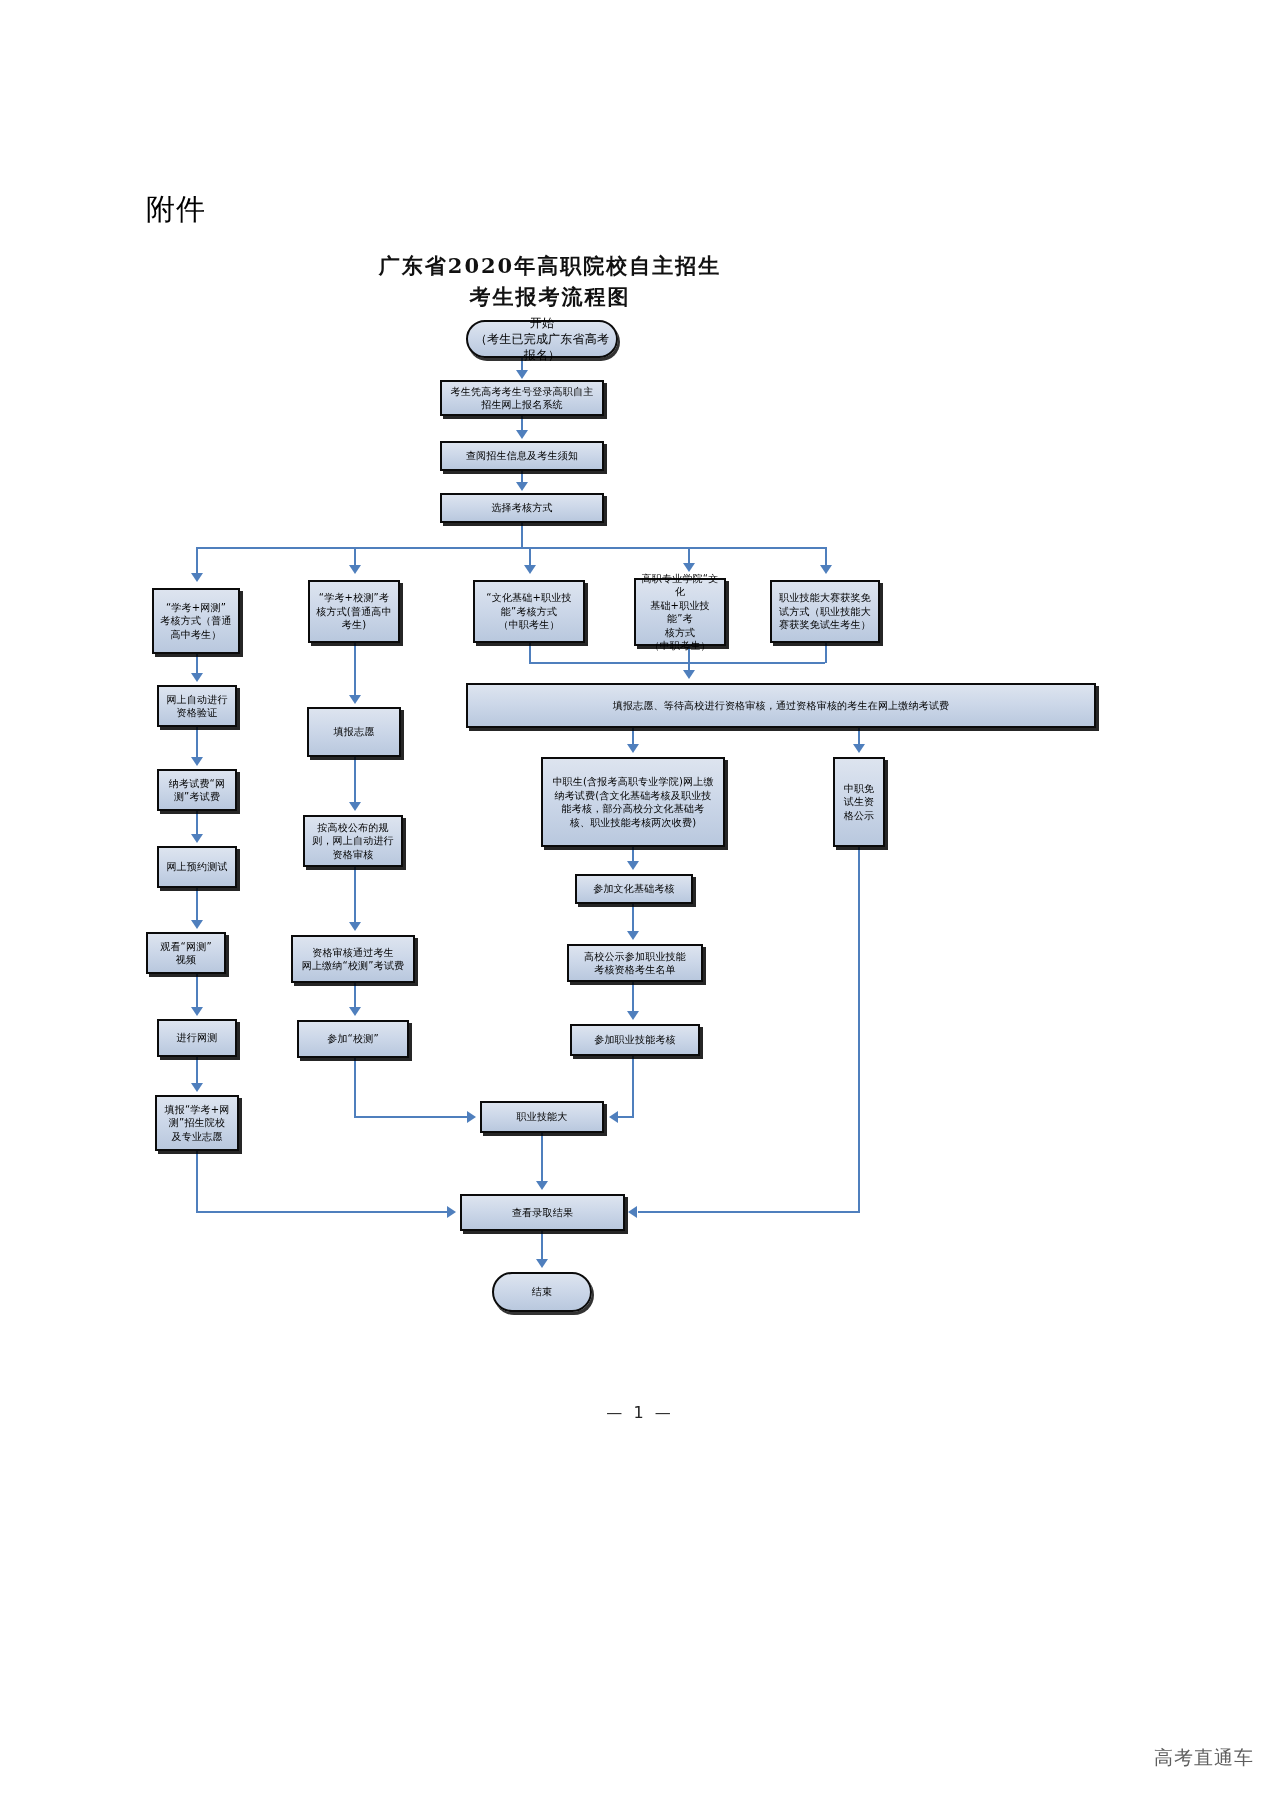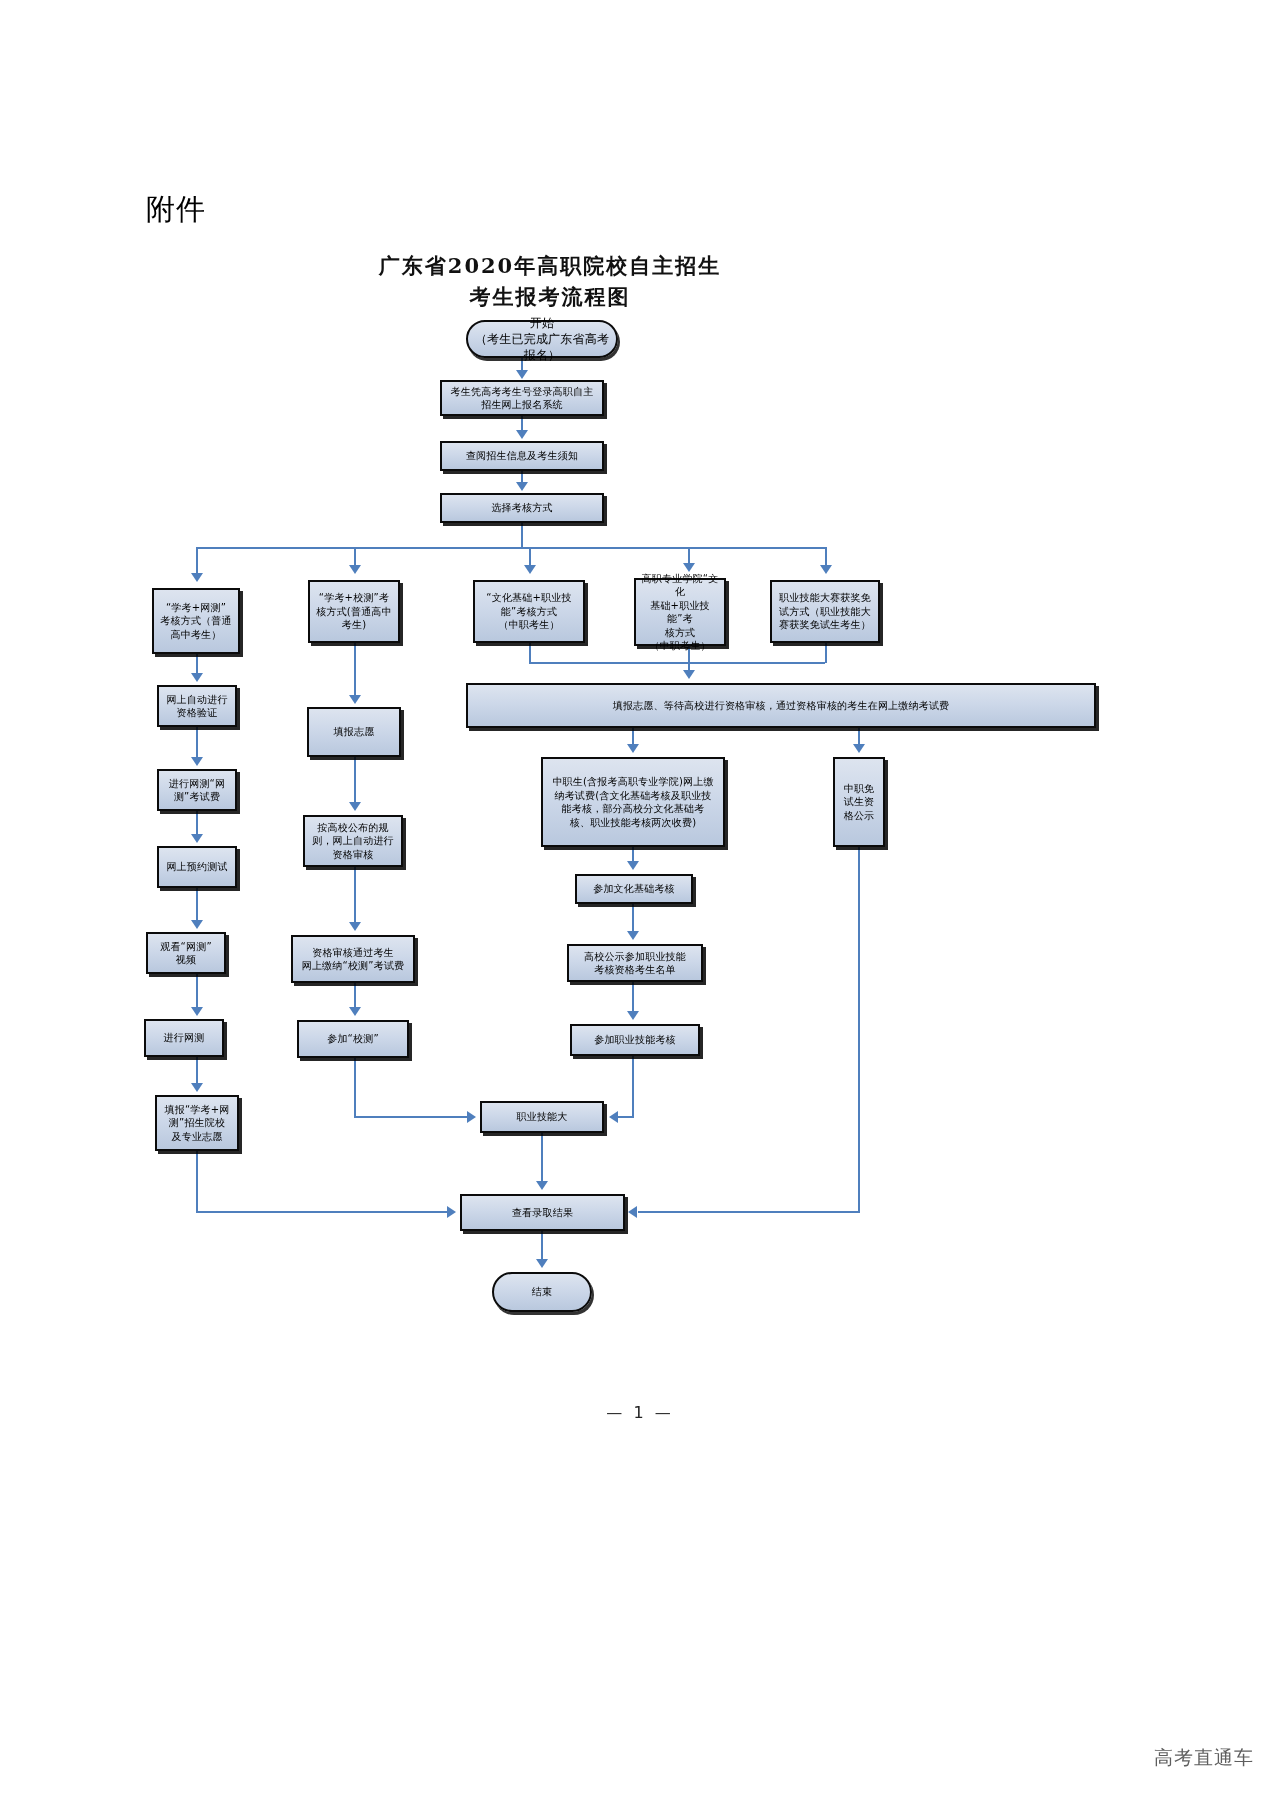--- a/index.html
+++ b/index.html
@@ -178,31 +178,31 @@
     <span class="txt">职业技能大赛获奖免
 试方式（职业技能大
 赛获奖免试生考生）</span>
   </div>
 
   <div class="node" style="left:157px; top:685px; width:80px; height:42px;">
     <span class="txt">网上自动进行
 资格验证</span>
   </div>
   <div class="node" style="left:157px; top:769px; width:80px; height:42px;">
-    <span class="txt">进行网测“网
+    <span class="txt">纳考试费“网
 测”考试费</span>
   </div>
   <div class="node" style="left:157px; top:846px; width:80px; height:42px;">
     <span class="txt">网上预约测试</span>
   </div>
   <div class="node" style="left:146px; top:932px; width:80px; height:42px;">
     <span class="txt">观看“网测”
 视频</span>
   </div>
-  <div class="node" style="left:144px; top:1019px; width:80px; height:38px;">
+  <div class="node" style="left:157px; top:1019px; width:80px; height:38px;">
     <span class="txt">进行网测</span>
   </div>
   <div class="node" style="left:155px; top:1095px; width:84px; height:56px;">
     <span class="txt">填报“学考+网
 测”招生院校
 及专业志愿</span>
   </div>
 
   <div class="node" style="left:307px; top:707px; width:94px; height:50px;">
     <span class="txt">填报志愿</span>

